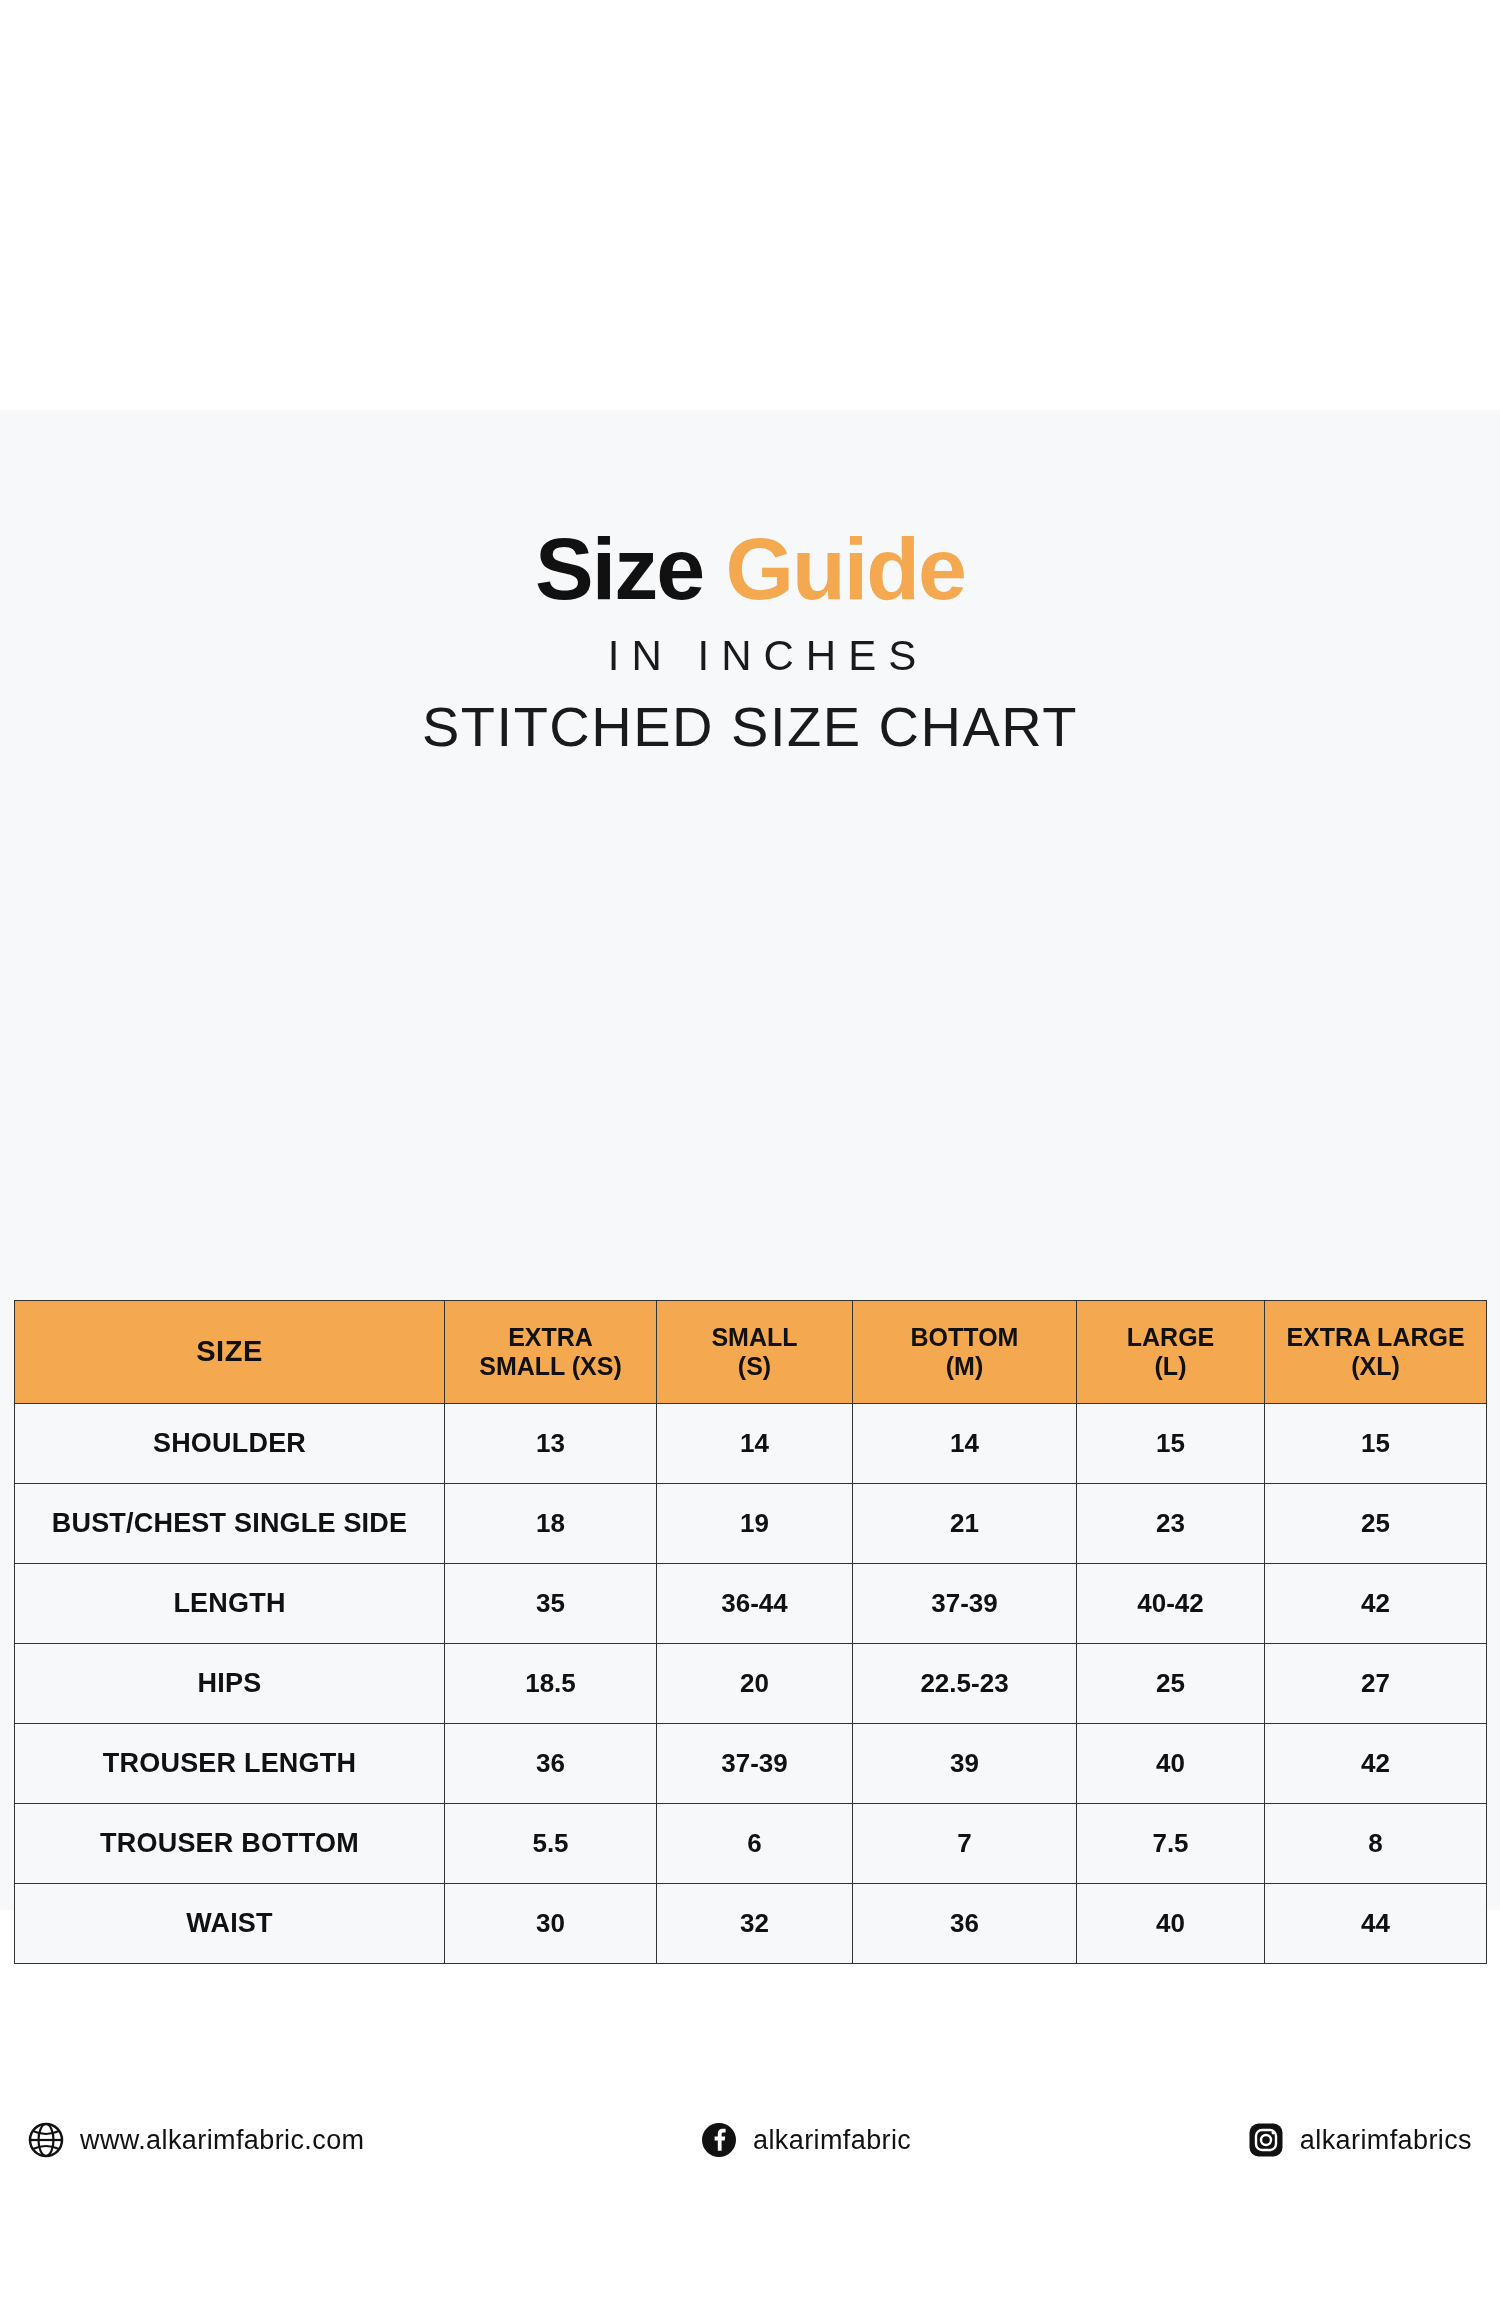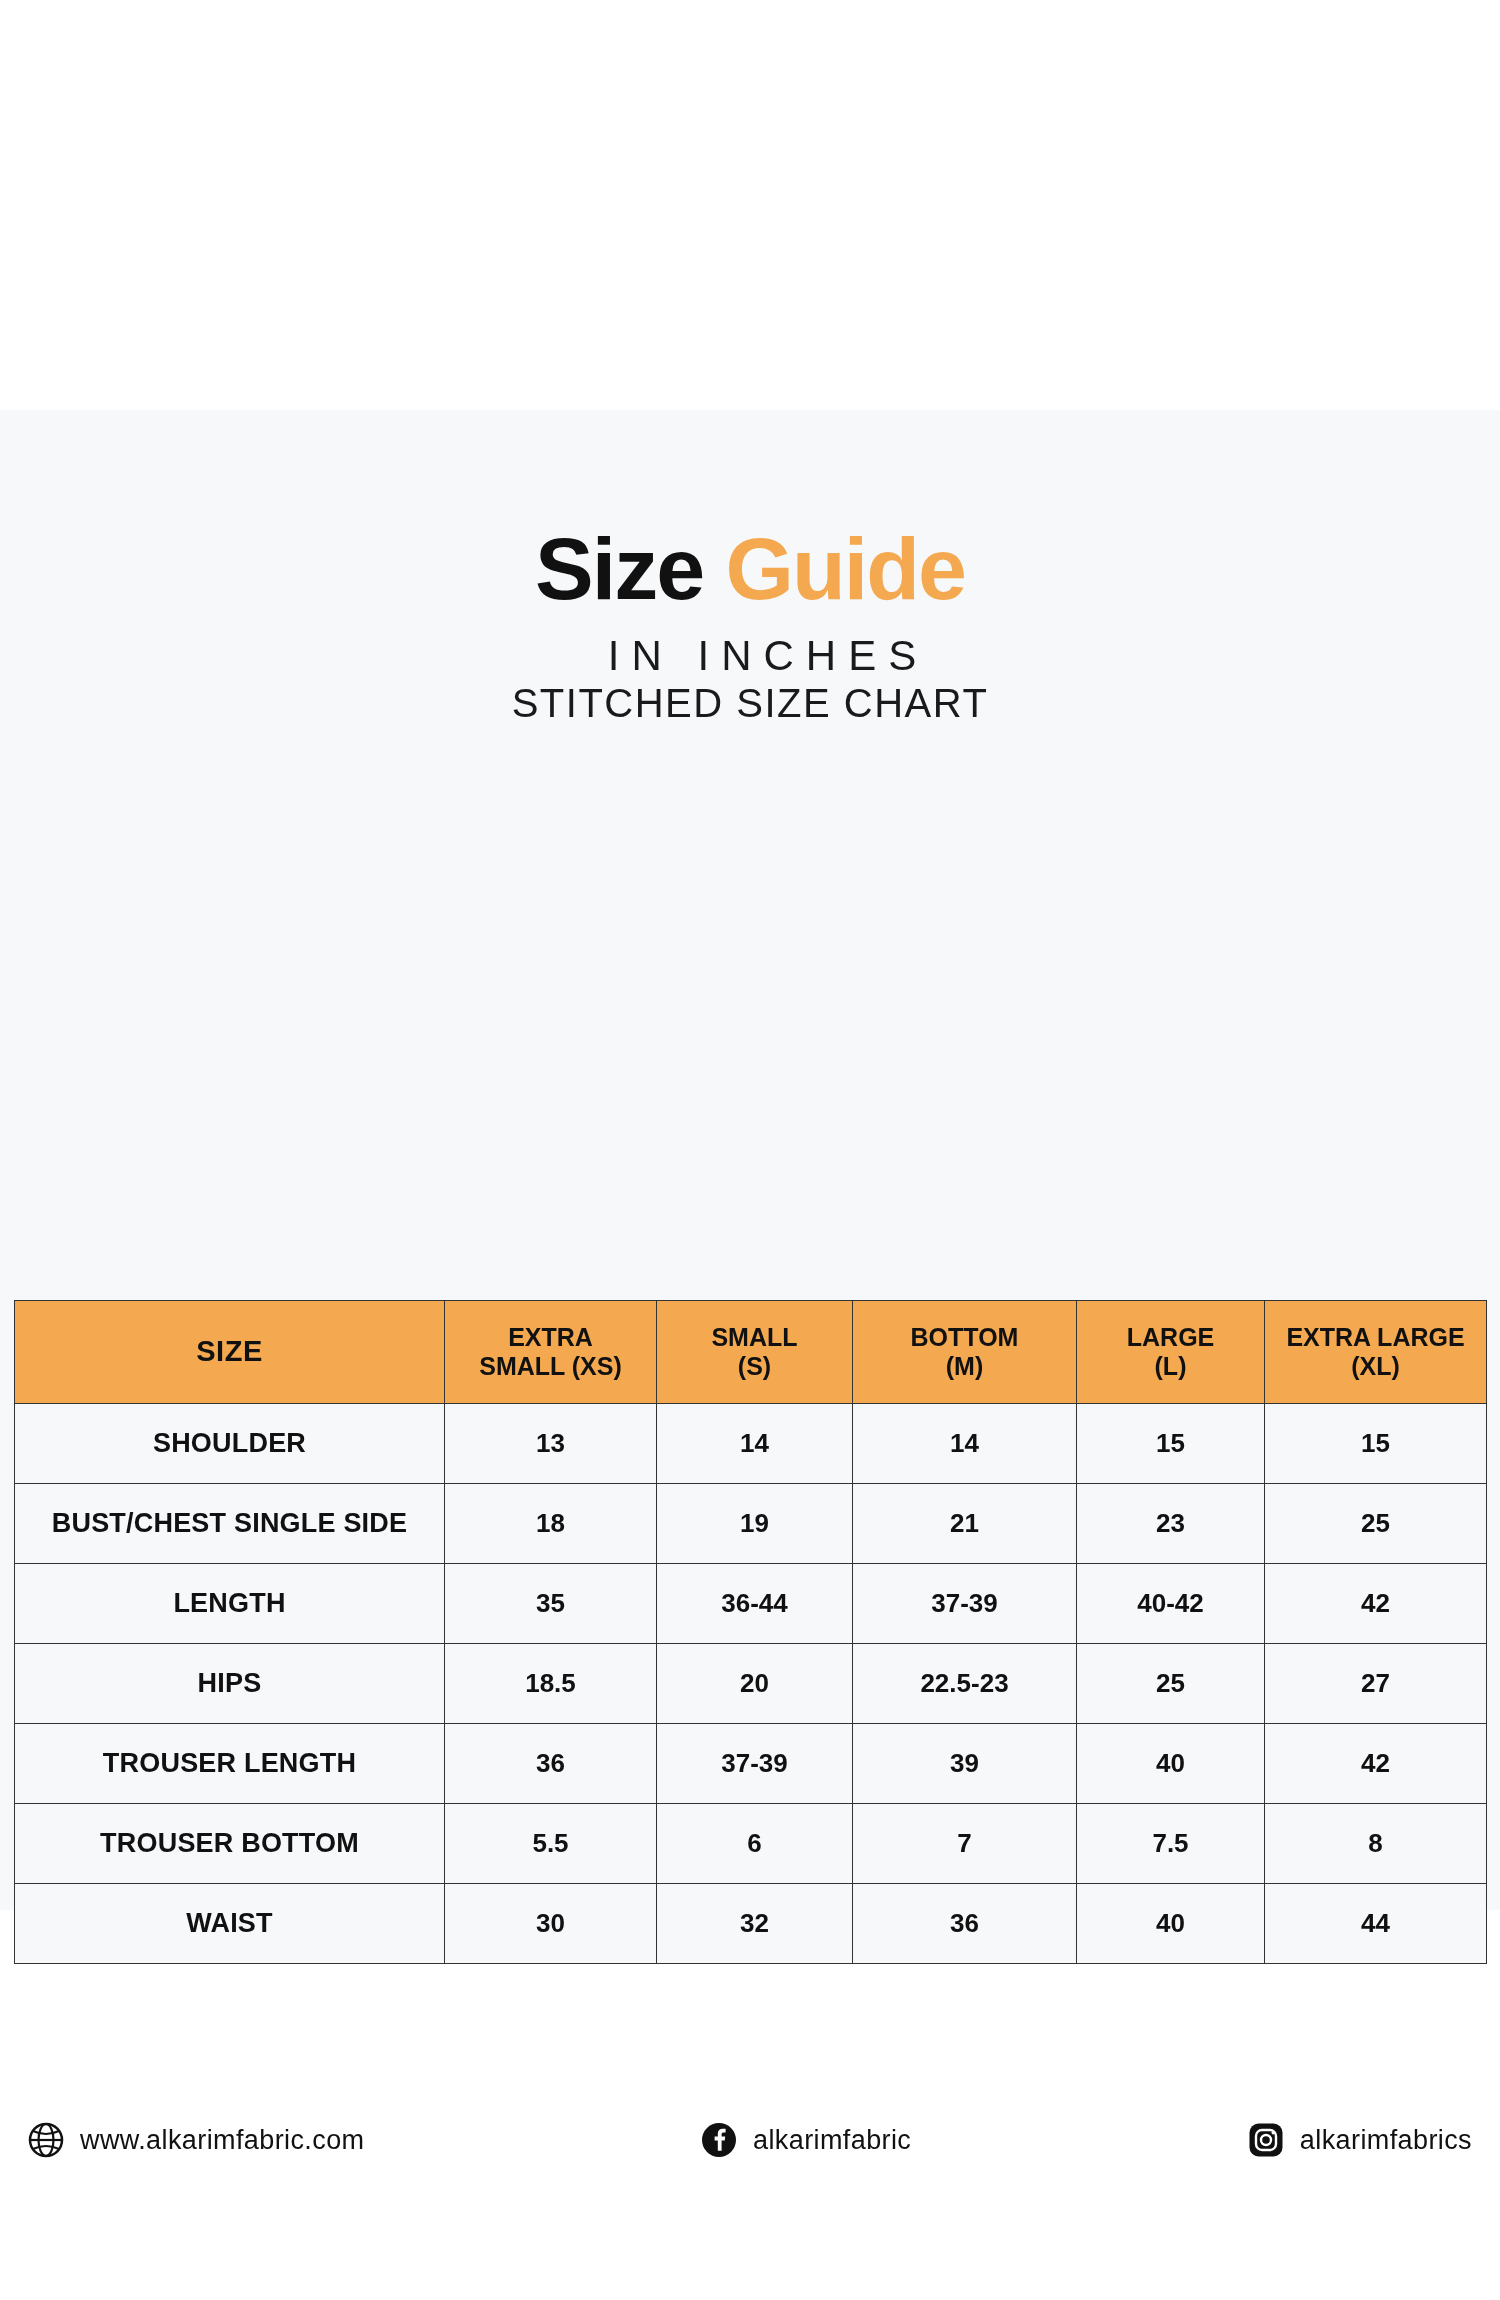--- a/index.html
+++ b/index.html
@@ -46,22 +46,22 @@
   .subtitle {
     margin-top: 22px;
     font-size: 42px;
     letter-spacing: 12px;
     color: #1a1a1a;
     font-weight: 400;
     line-height: 1;
     padding-left: 36px;
   }
   .subtitle2 {
-    margin-top: 6px;
-    font-size: 40px;
+    margin-top: 22px;
+    font-size: 56px;
     letter-spacing: 1.5px;
     color: #1a1a1a;
     font-weight: 400;
     line-height: 1;
   }
 
   table.size-table {
     position: absolute;
     left: 14px;
     top: 890px;

